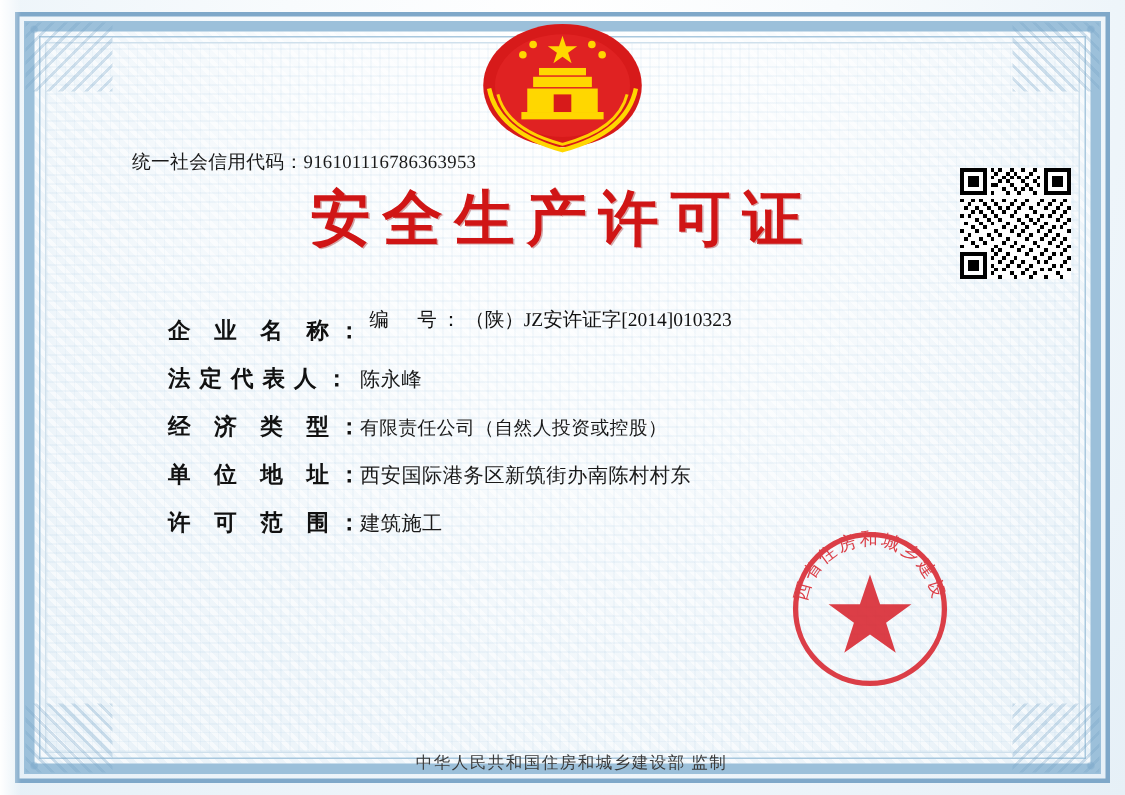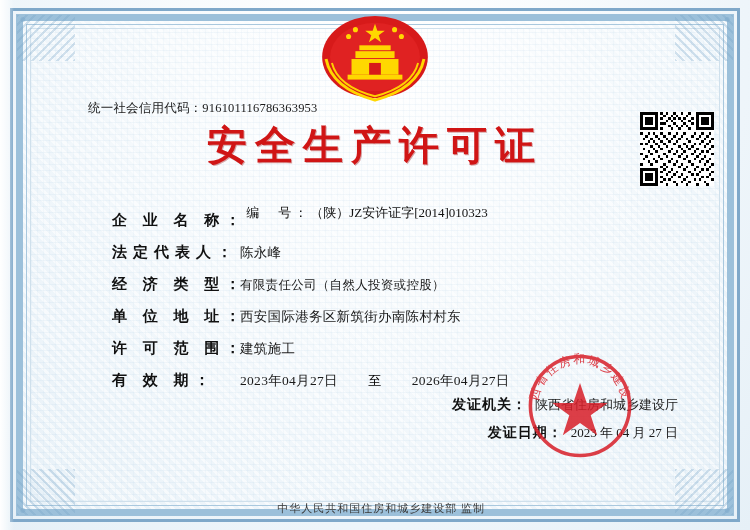--- a/index.html
+++ b/index.html
@@ -504,39 +504,23 @@
     <div class="row">
       <div class="label">单 位 地 址：</div>
       <div class="value">西安国际港务区新筑街办南陈村村东</div>
     </div>
 
     <div class="row">
       <div class="label">许 可 范 围：</div>
       <div class="value">建筑施工</div>
     </div>
 
-    <div class="row">
-      <div class="label">有 效 期：</div>
-      <div class="value">2023年04月27日</div>
-      <div class="mid">至</div>
-      <div class="value">2026年04月27日</div>
-    </div>
 
   </div>
 
-  <div class="issue">
-    <div class="iline">
-      <span class="ilabel">发证机关：</span>
-      <span class="ivalue">陕西省住房和城乡建设厅</span>
-    </div>
-    <div class="iline">
-      <span class="ilabel">发证日期：</span>
-      <span class="ivalue">2023 年 04 月 27 日</span>
-    </div>
-  </div>
 
   <svg class="seal" viewBox="0 0 140 140">
     <defs>
       <path id="sealArc" d="M 22 70 A 48 48 0 0 1 118 70"></path>
       <path id="sealArcBottom" d="M 26 70 A 44 44 0 0 0 114 70"></path>
     </defs>
     <circle cx="70" cy="70" r="56" fill="none" stroke="#d8202a" stroke-width="4"></circle>
     <polygon points="70,44 77.6,66.5 101.2,66.5 82.1,80.4 89.4,103 70,89.1 50.6,103 57.9,80.4 38.8,66.5 62.4,66.5" fill="#d8202a"></polygon>
     <text font-family="'Liberation Serif', serif" font-size="13.5" fill="#d8202a" letter-spacing="2">
       <textPath href="#sealArc" startOffset="50%" text-anchor="middle">陕西省住房和城乡建设厅</textPath>

